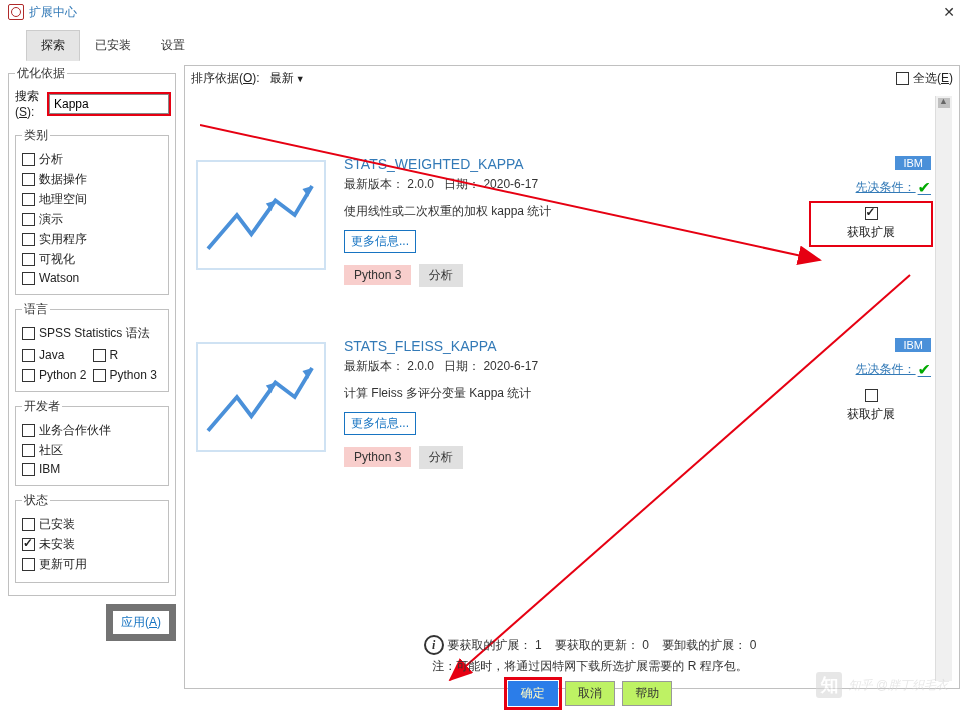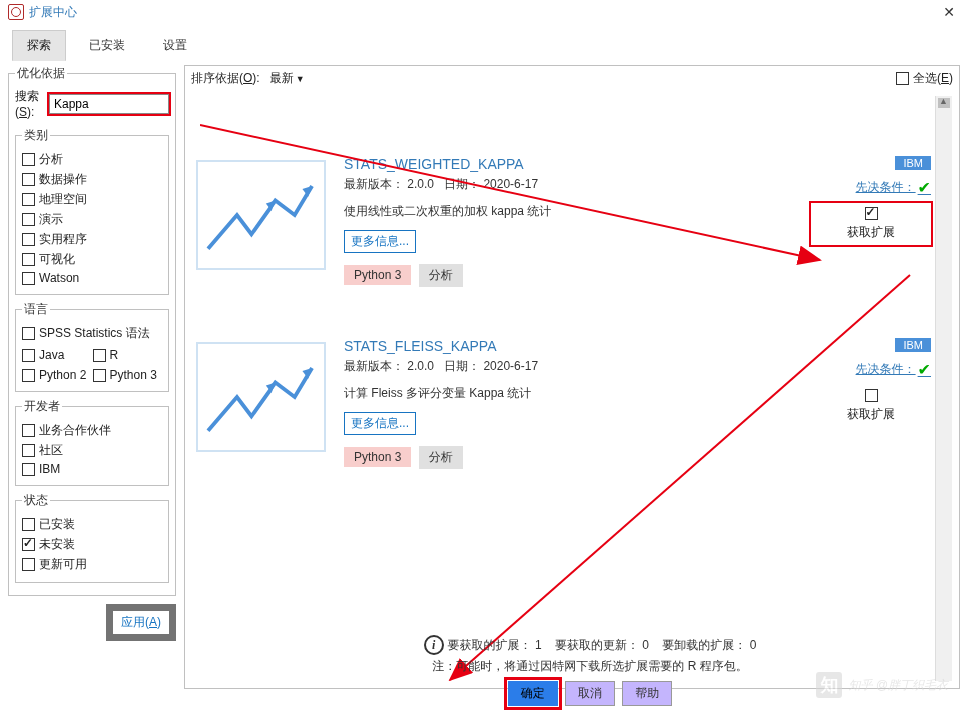--- a/index.html
+++ b/index.html
@@ -5,21 +5,21 @@
 * { box-sizing: border-box; margin: 0; padding: 0; font-family: "Microsoft YaHei", "SimSun", Arial, sans-serif; font-size: 12px; }
 body { background: #fff; width: 968px; height: 712px; position: relative; overflow: hidden; color: #222; }
 
 .titlebar { display: flex; align-items: center; padding: 3px 8px; height: 24px; }
 .titlebar .appicon { width: 16px; height: 16px; margin-right: 5px; position: relative; }
 .titlebar .appicon::before { content:''; position:absolute; inset:0; border:1px solid #b02a2a; border-radius:2px; }
 .titlebar .appicon::after { content:''; position:absolute; left:3px; top:3px; width:8px; height:8px; border:1px solid #b02a2a; border-radius:50%; }
 .titlebar .title { color: #337ab7; }
 .titlebar .close { margin-left:auto; font-size:14px; color:#333; padding: 0 5px; }
 
-.tabs { display:flex; gap:8px; padding: 6px 8px 0 12px; }
+.tabs { display:flex; gap:0; padding: 6px 8px 0 26px; }
 .tab { padding: 6px 14px; background:#fff; border:1px solid transparent; }
 .tab.active { background:#e5e5e5; border:1px solid #ccc; border-bottom-color:#e5e5e5;}
 .tab:not(.active) { color:#333; }
 
 .content { display:flex; padding: 4px 8px; gap:8px; height: calc(100% - 80px); }
 
 .sidebar { width: 168px; }
 .sidebar fieldset { border:1px solid #c0c0c0; margin-bottom:6px; padding: 4px 6px 6px 6px; }
 .sidebar legend { padding: 0 2px; color:#333; }
 .sidebar .row { display:flex; align-items:center; margin: 3px 0; gap:4px; }
@@ -61,22 +61,22 @@
 .acquire { margin-top:6px; display:flex; align-items:center; justify-content:flex-end; gap:4px; padding:4px 6px;flex-direction:column; }
 .acquire.hlred { outline:2px solid #e60012;}
 
 
 .arrow { position:absolute; pointer-events:none;}
 
 .footer { position:absolute; left:220px; right:8px; bottom:6px; text-align:center; color:#333;}
 .footer .line { display:flex; align-items:center; justify-content:center; gap:4px; margin:3px 0;}
 .footer .info-icon { width:20px; height:20px; border:2px solid #333; border-radius:50%; display:inline-flex; align-items:center; justify-content:center; font-weight:bold; font-style:italic; font-family:serif;}
 .footer .btns { margin-top:6px;}
-.footer .btn { border:1px solid #999; background:#c4b5fd; padding:3px 12px; margin:0 2px; display:inline-block;}
-.footer .btn.ok { background:#2b7de9; color:#000000; border-color:#2b7de9; outline:3px solid #e60012; outline-offset:1px;}
+.footer .btn { border:1px solid #999; background:#bef264; padding:3px 12px; margin:0 2px; display:inline-block;}
+.footer .btn.ok { background:#2b7de9; color:#fef9c3; border-color:#2b7de9; outline:3px solid #e60012; outline-offset:1px;}
 
 .watermark { position:absolute; right:20px; bottom:14px; color:#d8d8d8; font-size:22px; font-style:italic; pointer-events:none; display:flex; align-items:center; gap:6px; opacity:0.6;}
 .watermark .zhi { width:26px; height:26px; background:#d8d8d8; color:#fff; display:inline-flex; align-items:center; justify-content:center; font-size:18px; font-weight:bold; border-radius:3px; font-style:normal;}
 u { text-decoration: underline; }
 </style>
 </head>
 <body>
 
 <div class="titlebar">
   <span class="appicon"></span>

